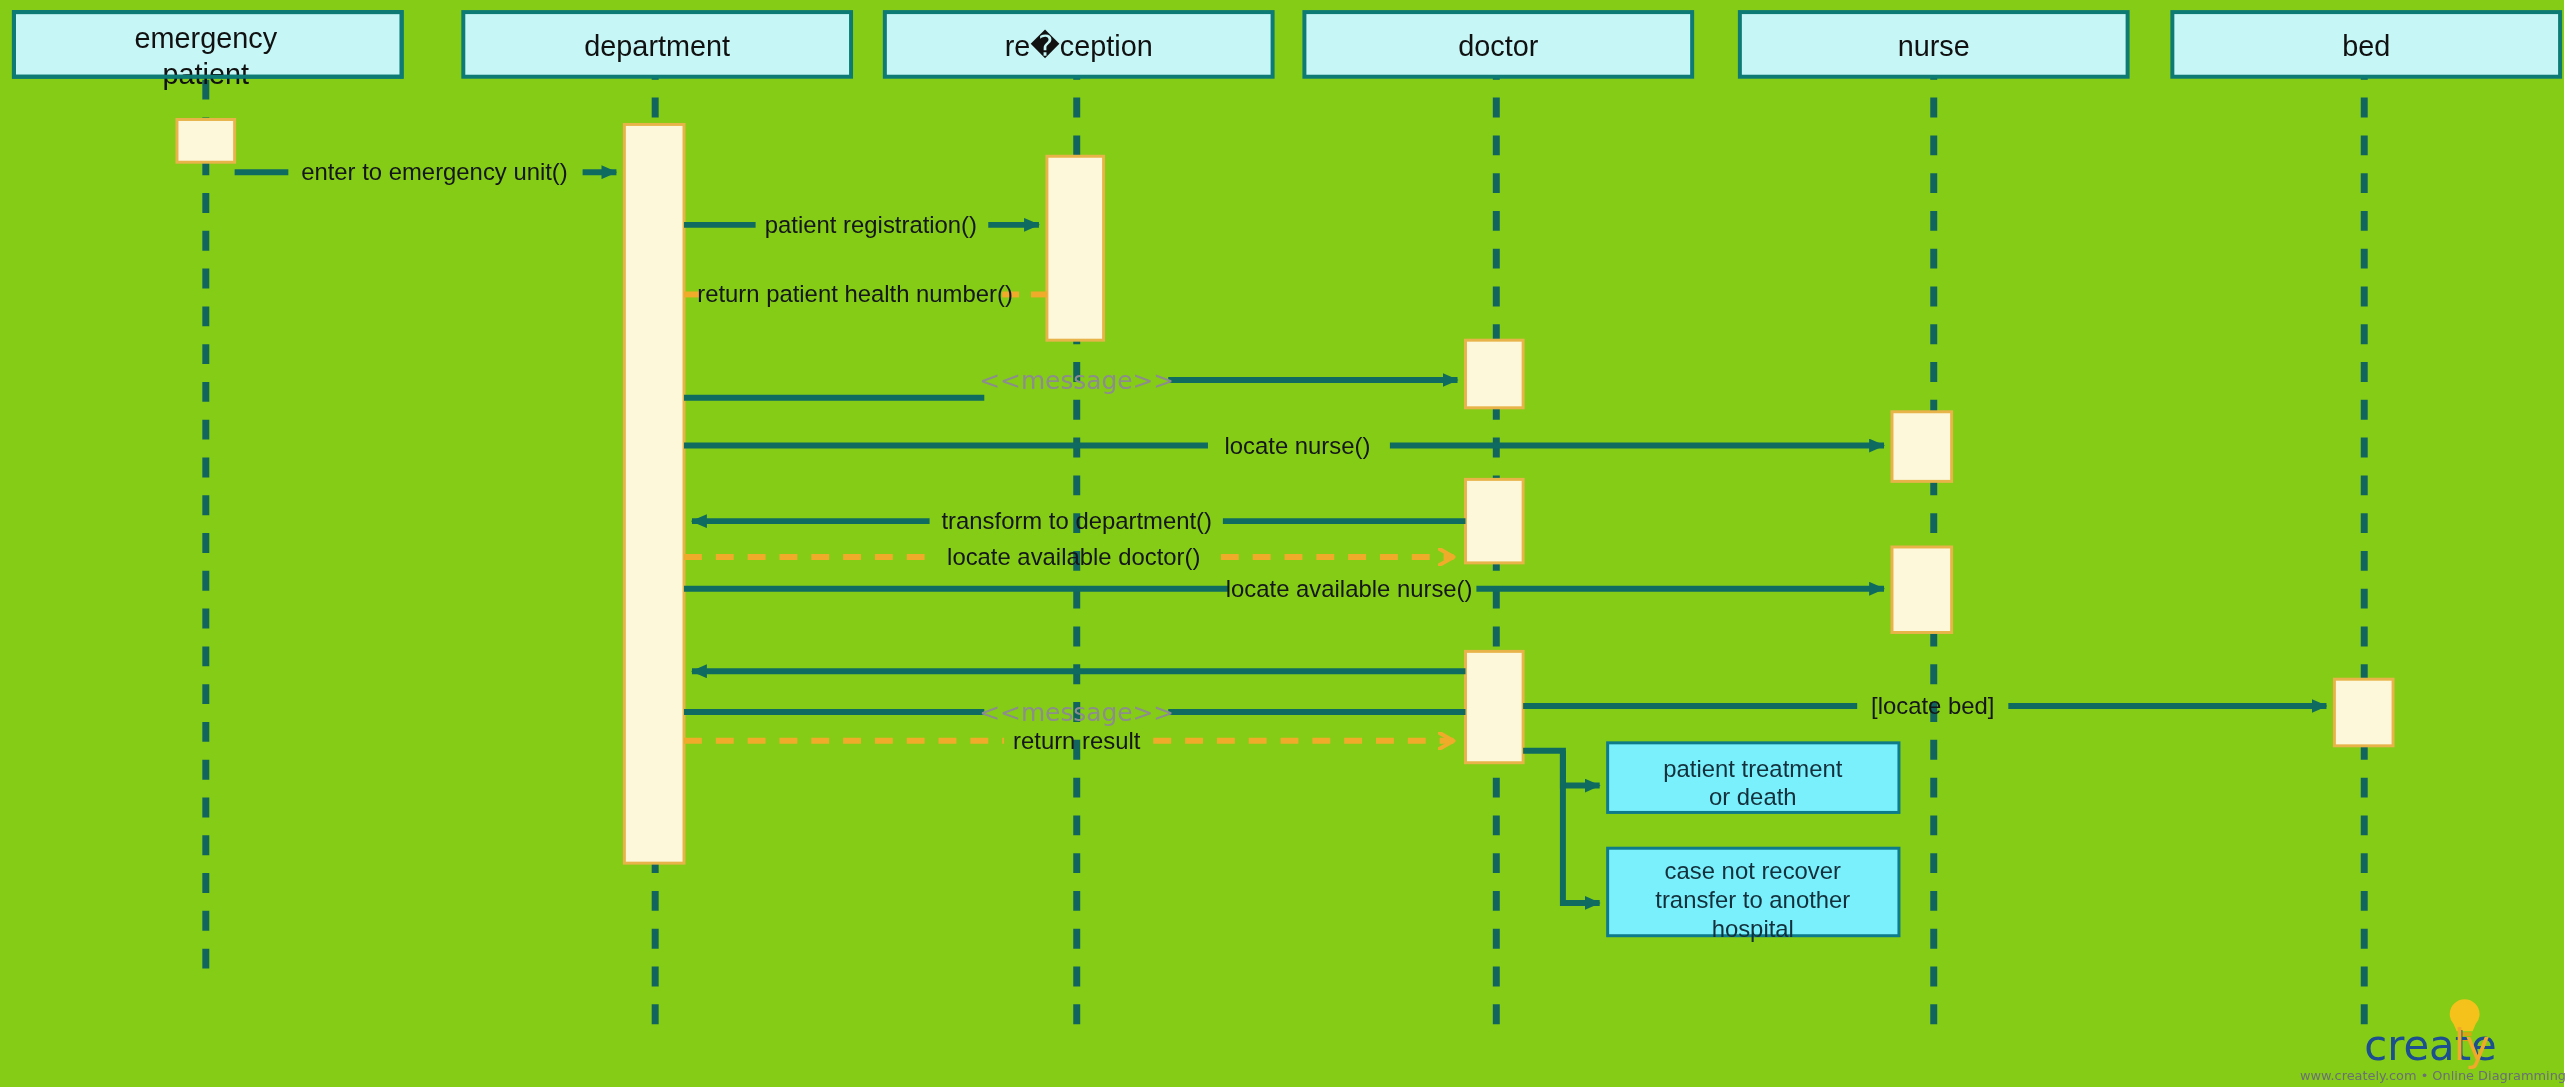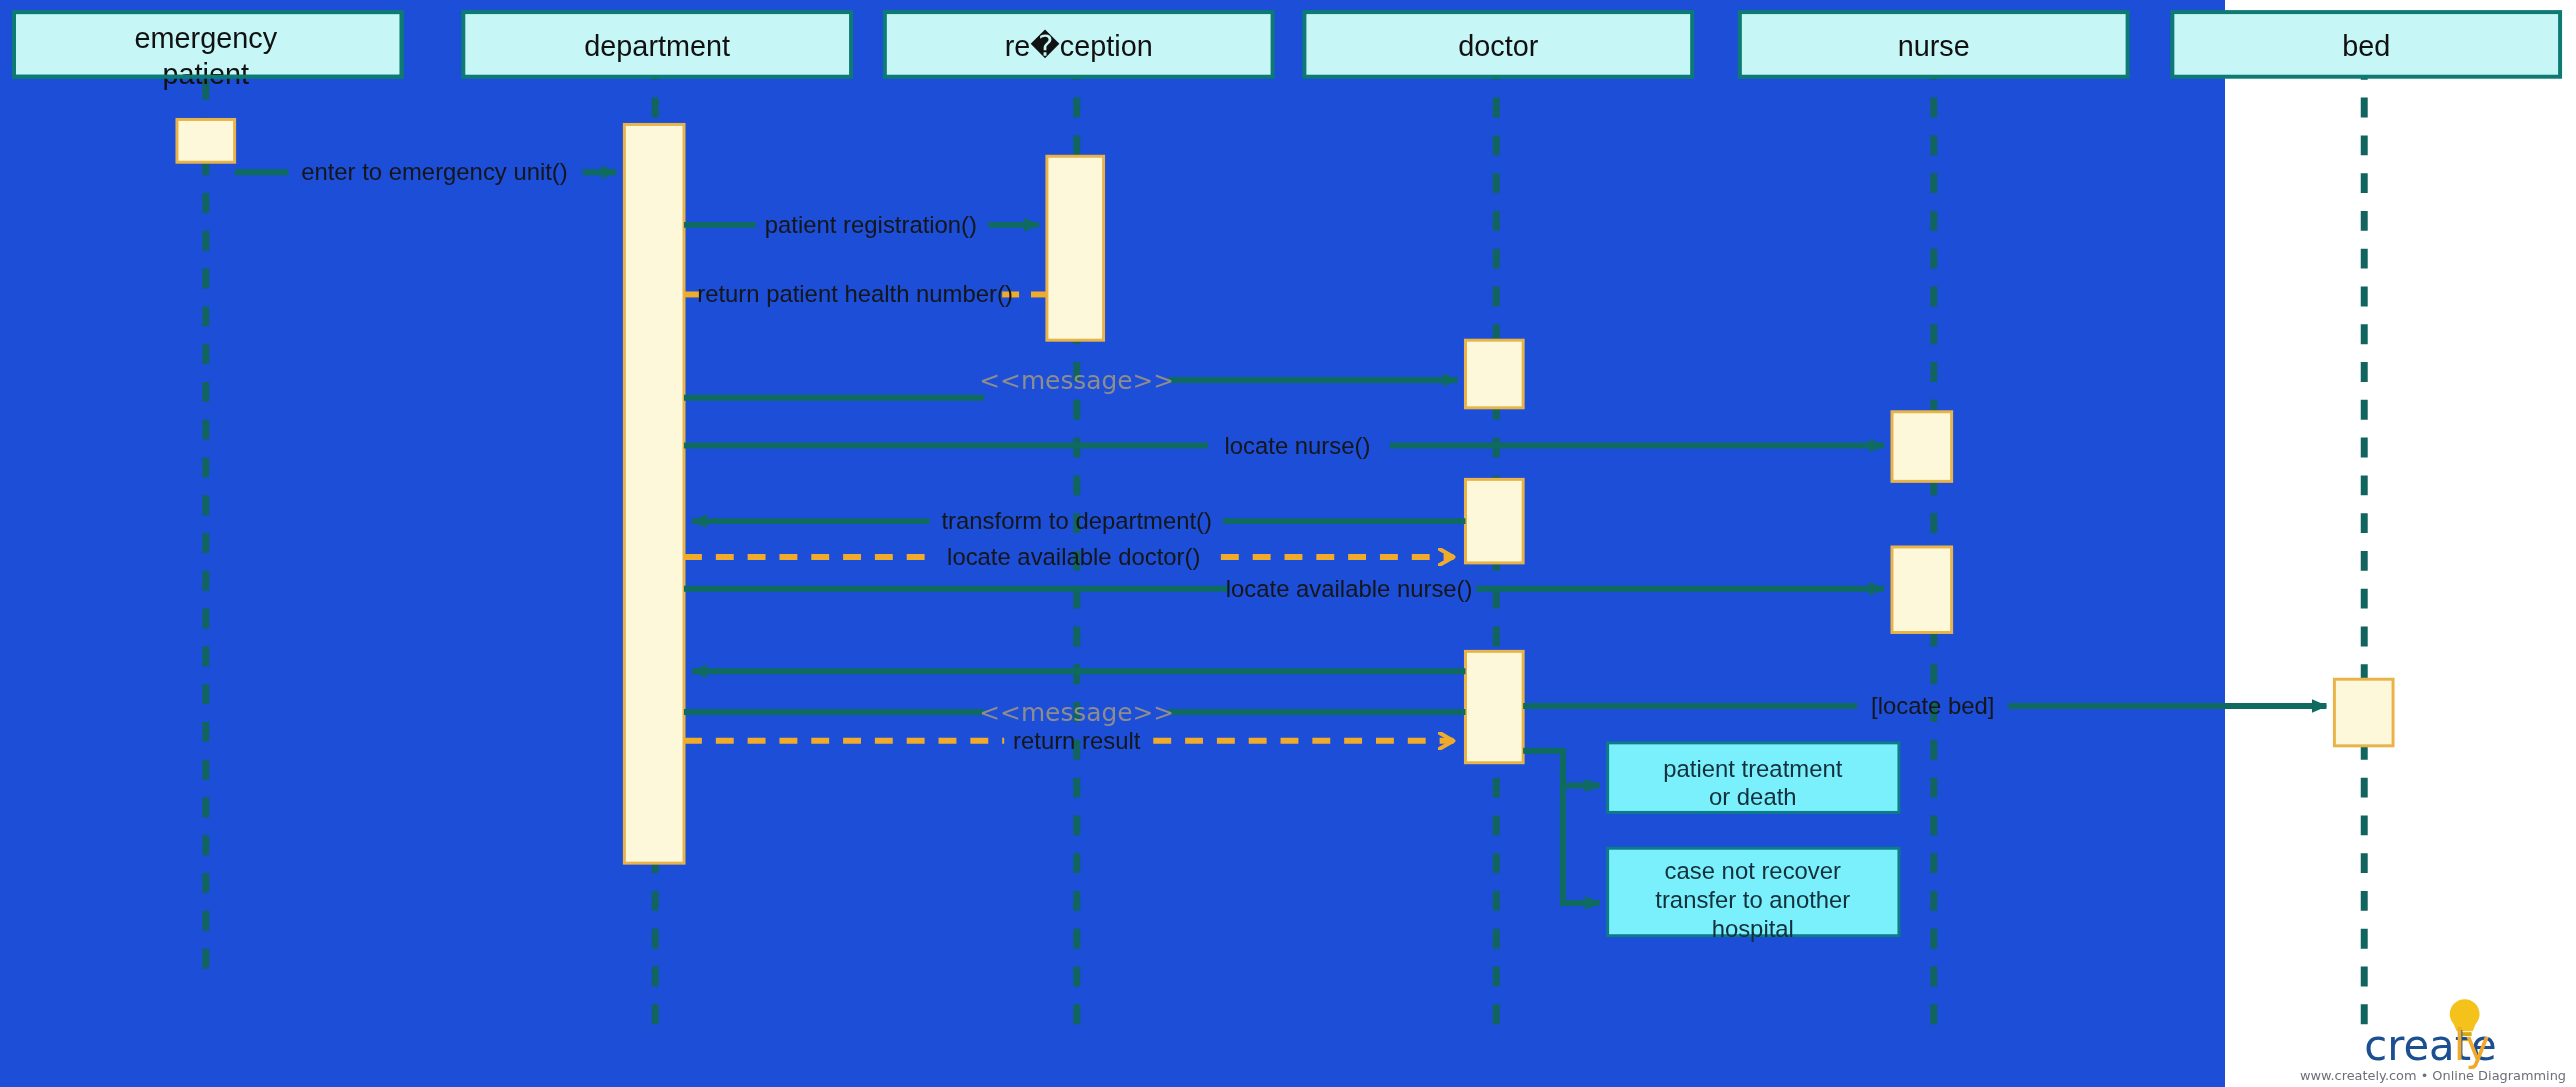--- a/index.html
+++ b/index.html
@@ -1,18 +1,18 @@
 <!DOCTYPE html>
 <html><head>
 <meta charset="utf-8">
 <style>
   html,body{margin:0;padding:0;background:#ffffff;}
   body{width:2576px;height:1088px;overflow:hidden;
        font-family:"Liberation Sans","DejaVu Sans",sans-serif;}
-  #stage{position:relative;width:2225px;height:1088px;background:#1d4ed8;}
+  #stage{position:relative;width:2564px;height:1088px;background:#84cc16;}
   svg#diagram{position:absolute;left:0;top:0;width:2576px;height:1088px;}
 
   
   .hdr-label{font-size:29px;fill:#111111;text-anchor:middle;
              font-family:"Liberation Sans","DejaVu Sans",sans-serif;}
   .msg-label{font-size:24px;fill:#14161a;text-anchor:middle;
              font-family:"Liberation Sans","DejaVu Sans",sans-serif;}
   .stereo-label{font-size:25px;fill:#8d8d8d;text-anchor:middle;
              font-family:"DejaVu Sans",sans-serif;}
   .note-label{font-size:24px;fill:#13303c;text-anchor:middle;

